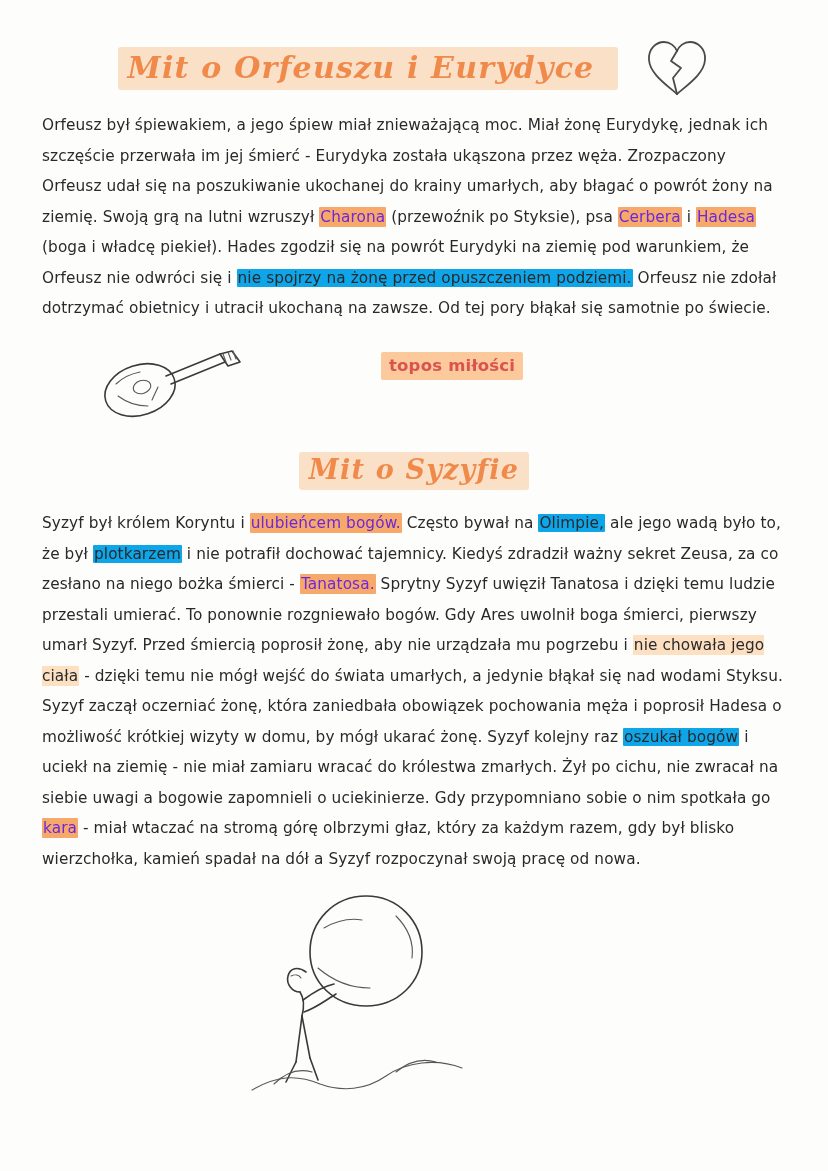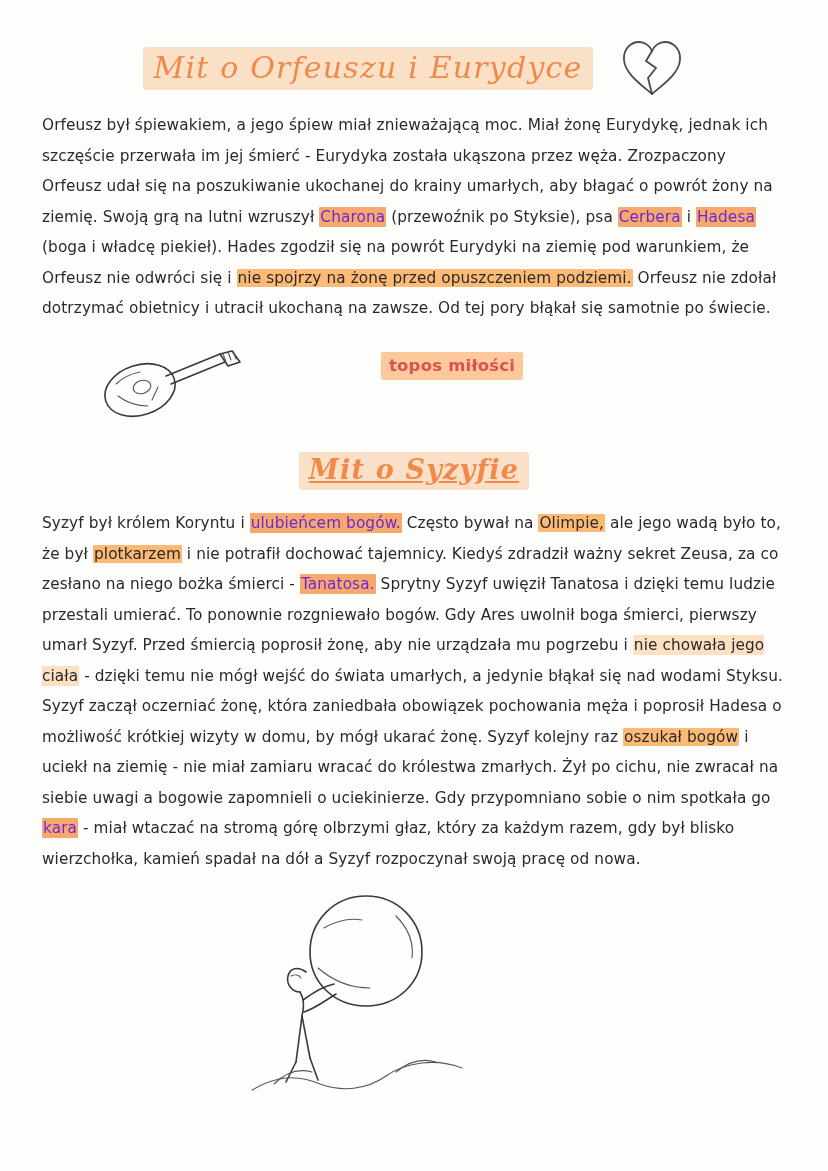--- a/index.html
+++ b/index.html
@@ -29,26 +29,26 @@
     right: 0;
     top: 36px;
     display: flex;
     align-items: center;
     justify-content: center;
     gap: 26px;
   }
   .script-title {
     font-family: "DejaVu Serif", serif;
     font-style: italic;
-    font-weight: normal;
+    font-weight: bold;
     font-size: 30px;
     letter-spacing: 1.2px;
     color: #f08a4b;
     background: #fbe0c8;
-    padding: 4px 10px 6px 10px;
+    padding: 4px 24px 6px 10px;
     border-radius: 3px;
     line-height: 1.1;
     white-space: nowrap;
   }
   .heart-icon {
     width: 66px;
     height: 64px;
     flex: 0 0 auto;
   }
 
@@ -64,21 +64,21 @@
   .para-1 { left: 42px; top: 110px; width: 746px; }
   .para-2 { left: 42px; top: 508px; width: 752px; }
 
   mark.hl-orange {
     background: #f6a96a;
     color: #6d28d9;
     padding: 1px 1px;
     border-radius: 1px;
   }
   mark.hl-light {
-    background: #fdba74;
+    background: #0ea5e9;
     color: #29292b;
     padding: 0 1px;
     border-radius: 1px;
   }
   mark.hl-pale {
     background: #fde0c2;
     color: #29292b;
     padding: 1px 1px;
     border-radius: 1px;
   }
@@ -113,21 +113,20 @@
     font-style: italic;
     font-weight: bold;
     font-size: 27px;
     letter-spacing: 1.2px;
     color: #f08a4b;
     background: #fbe0c8;
     padding: 3px 10px 5px 10px;
     border-radius: 3px;
     line-height: 1.1;
     white-space: nowrap;
-    text-decoration: underline;
   }
 
   
   .lute-drawing {
     position: absolute;
     left: 92px;
     top: 340px;
     width: 170px;
     height: 90px;
   }

